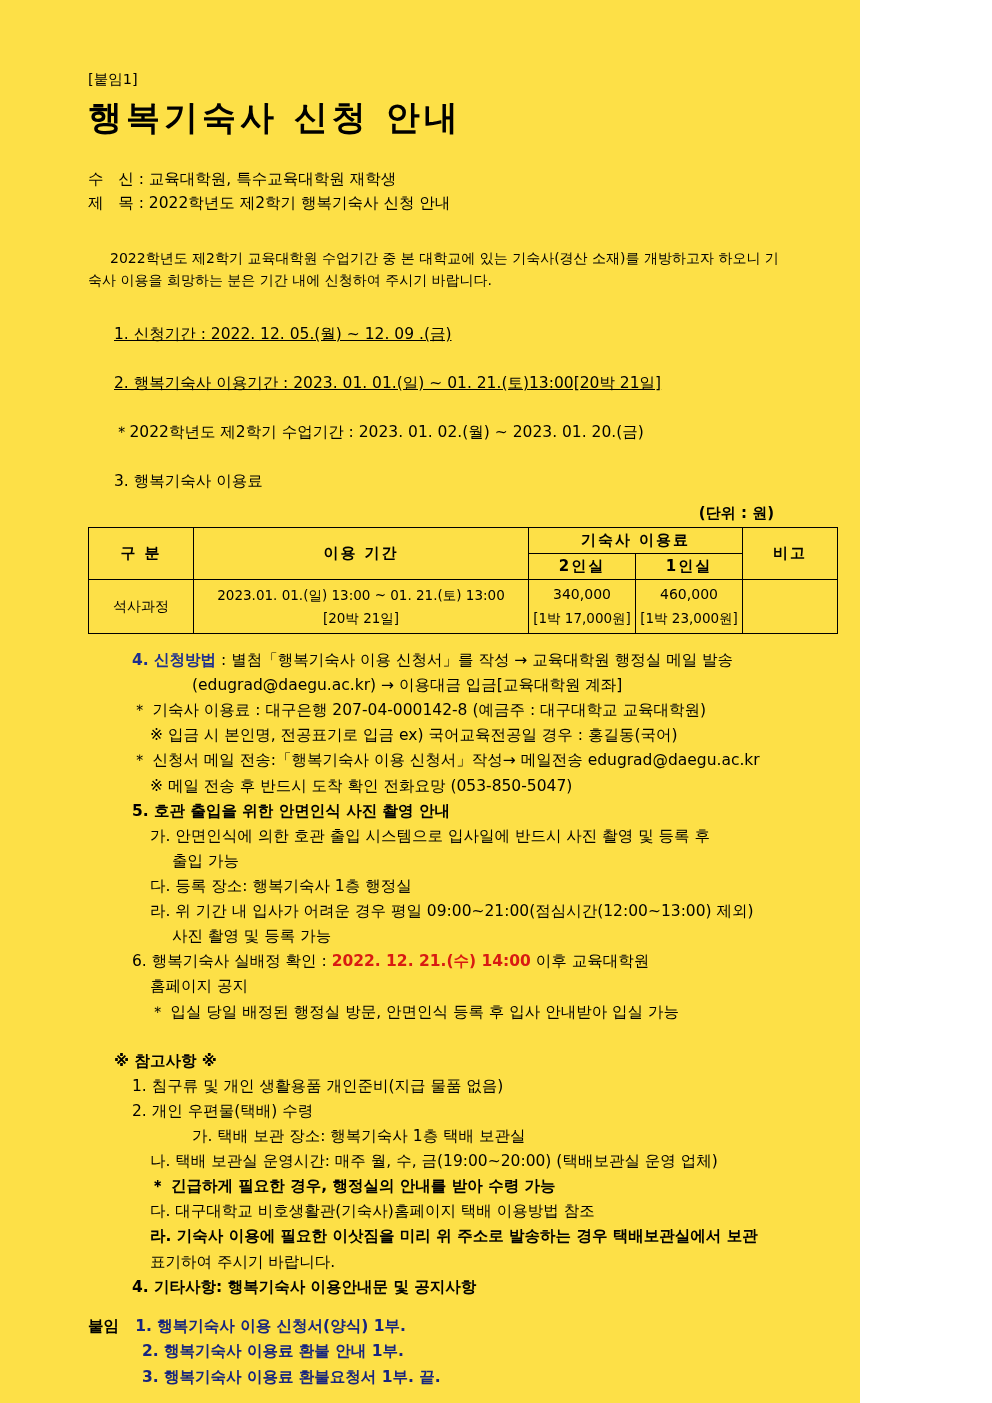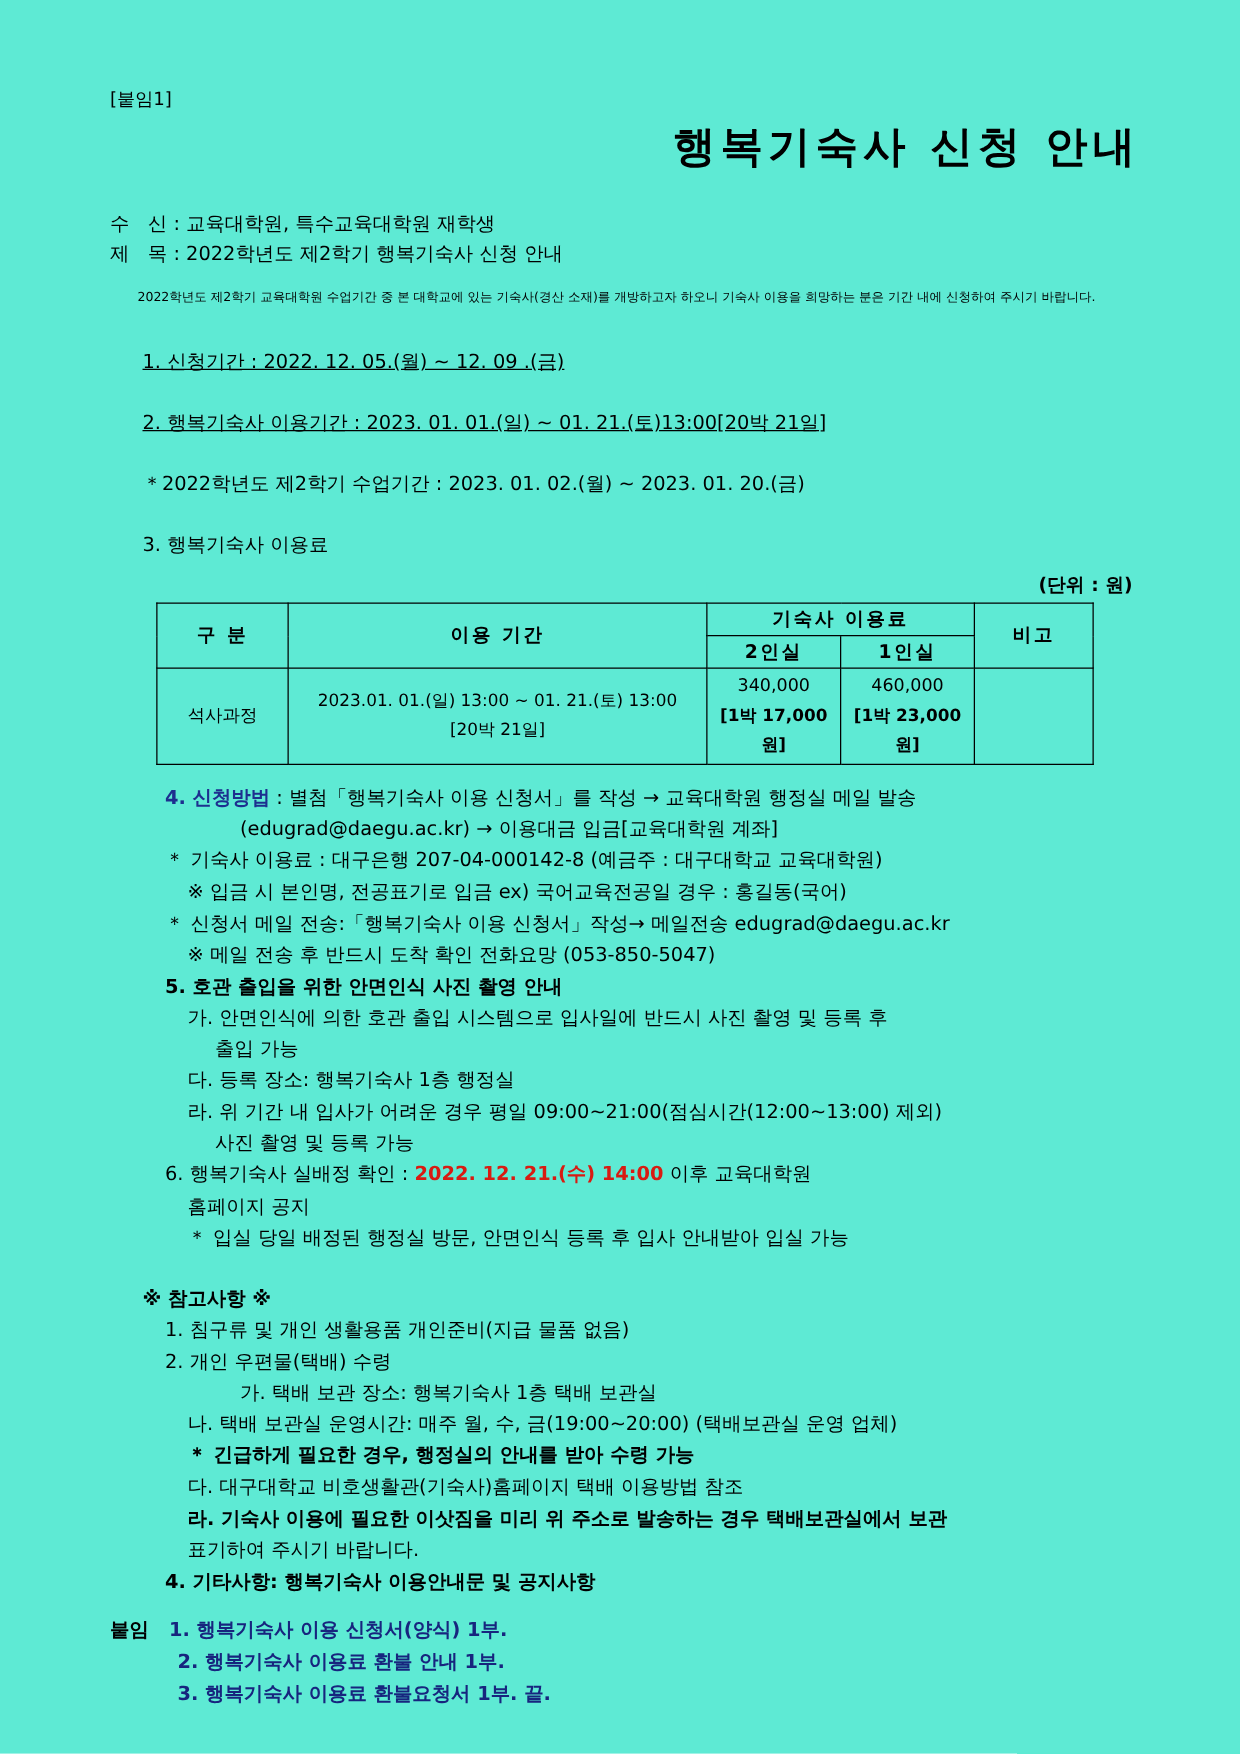--- a/index.html
+++ b/index.html
@@ -6,50 +6,50 @@
     margin: 0;
     padding: 0;
     background: #ffffff;
   }
   body {
     font-family: "DejaVu Sans", "Liberation Sans", sans-serif;
     color: #000000;
   }
   .page {
     position: relative;
-    width: 992px;
+    width: 860px;
     height: 1403px;
     box-sizing: border-box;
     padding: 70px 80px 40px 88px;
-    background: #5eead4;
+    background: #fde047;
     overflow: hidden;
   }
   .attach-tag {
     font-size: 14.5px;
     color: #000;
     margin-bottom: 6px;
   }
   .doc-title {
-    text-align: right;
+    text-align: left;
     font-size: 34px;
     font-weight: bold;
     letter-spacing: 4px;
     margin: 6px 0 26px 0;
     color: #000;
   }
   .meta-line {
     font-size: 15.5px;
     line-height: 1.55;
     color: #000;
     white-space: pre;
   }
   .intro {
-    font-size: 10px;
+    font-size: 14px;
     line-height: 1.6;
-    margin-top: 16px;
+    margin-top: 32px;
     text-indent: 22px;
     color: #000;
   }
   .blue { color: #1d2f8f; }
   .blue-b { color: #1d2f8f; font-weight: bold; }
   .red-b { color: #d81b12; font-weight: bold; }
   .navy-b { color: #17257e; font-weight: bold; }
 
   .item {
     font-size: 15.5px;
@@ -75,21 +75,21 @@
     width: 750px;
     font-size: 14px;
   }
   table.fee th, table.fee td {
     border: 1px solid #000;
     text-align: center;
     padding: 3px 2px;
     font-weight: normal;
   }
   table.fee th { font-weight: bold; font-size: 15px; letter-spacing: 2px;}
-  .cell-small { font-size: 13.5px; font-weight: bold; }
+  .cell-small { font-size: 13.5px; }
   .cell-2line { line-height: 1.7; }
   .gap-s { height: 6px; }
   .gap-m { height: 14px; }
 
   .footer-attach {
     font-size: 15.5px;
     line-height: 1.65;
     font-weight: bold;
     color: #17257e;
   }

